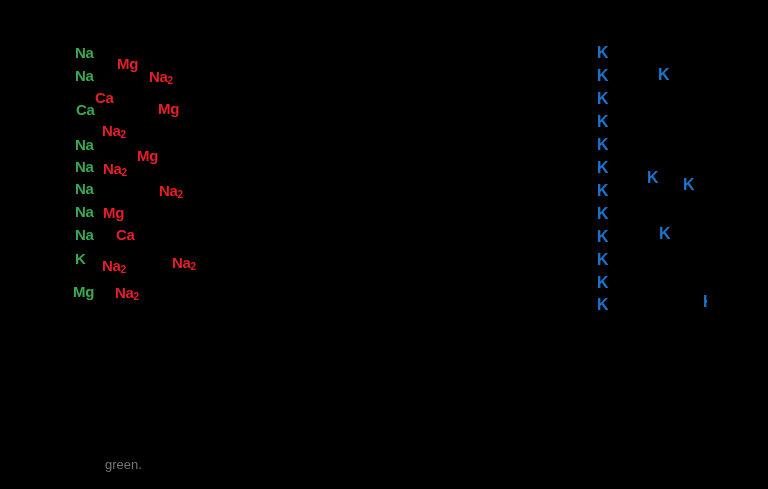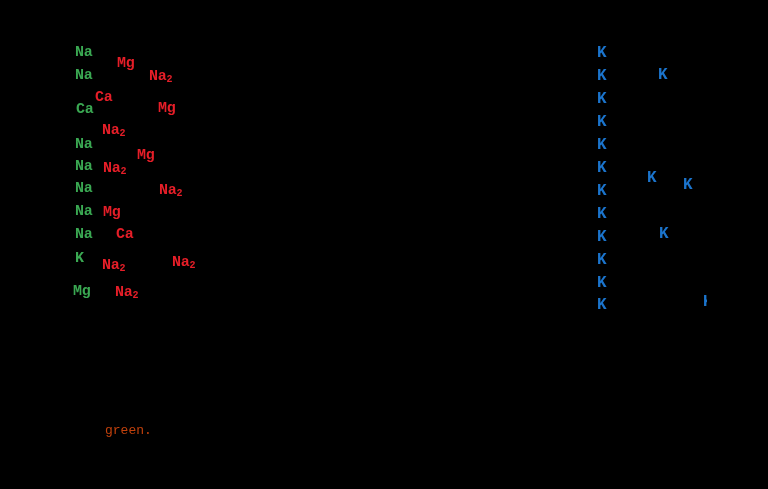--- a/index.html
+++ b/index.html
@@ -6,21 +6,21 @@
     margin: 0;
     padding: 0;
     background: #000000;
   }
   .canvas {
     position: relative;
     width: 707px;
     height: 489px;
     background: #000000;
     overflow: hidden;
-    font-family: Liberation Mono, monospace;
+    font-family: Liberation Sans, sans-serif;
   }
   .ion {
     position: absolute;
     font-weight: bold;
     font-size: 15px;
     line-height: 1;
     letter-spacing: -0.3px;
     white-space: nowrap;
   }
   .ion sub {
@@ -84,14 +84,14 @@
       <span class="ion blue" style="left: 597px; top: 275px; color: rgb(27, 116, 204);">K</span>
       <span class="ion blue" style="left: 597px; top: 297px; color: rgb(27, 116, 204);">K</span>
       <span class="ion blue" style="left: 658px; top: 67px; color: rgb(27, 116, 204);">K</span>
       <span class="ion blue" style="left: 739px; top: 112px; color: rgb(27, 116, 204);">K</span>
       <span class="ion blue" style="left: 647px; top: 170px; color: rgb(27, 116, 204);">K</span>
       <span class="ion blue" style="left: 683px; top: 177px; color: rgb(27, 116, 204);">K</span>
       <span class="ion blue" style="left: 727px; top: 182px; color: rgb(27, 116, 204);">K</span>
       <span class="ion blue" style="left: 659px; top: 226px; color: rgb(27, 116, 204);">K</span>
       <span class="ion blue" style="left: 703px; top: 294px; color: rgb(27, 116, 204);">K</span>
     </div>
-  <span class="caption" style="left: 105px; top: 424px; color: #c2410c;">green.</span>
+  <span class="caption" style="left: 105px; top: 458px; color: #737373;">green.</span>
 </div>
 
 </body></html>

